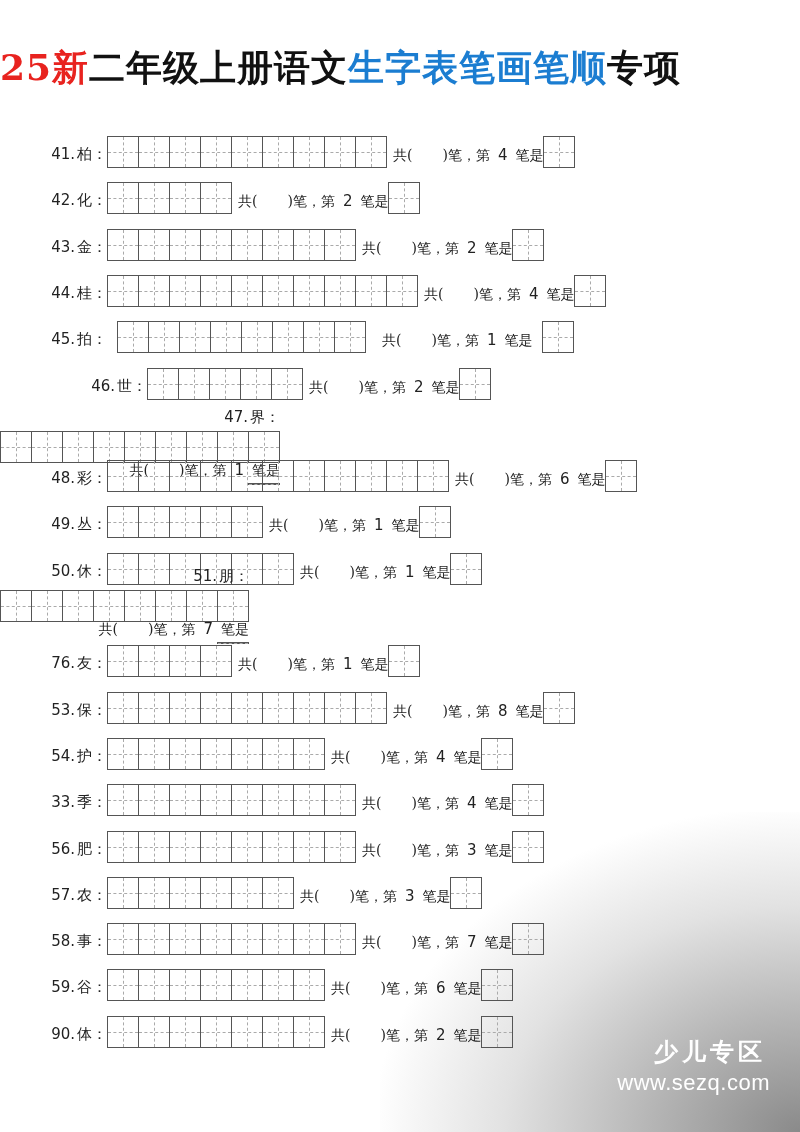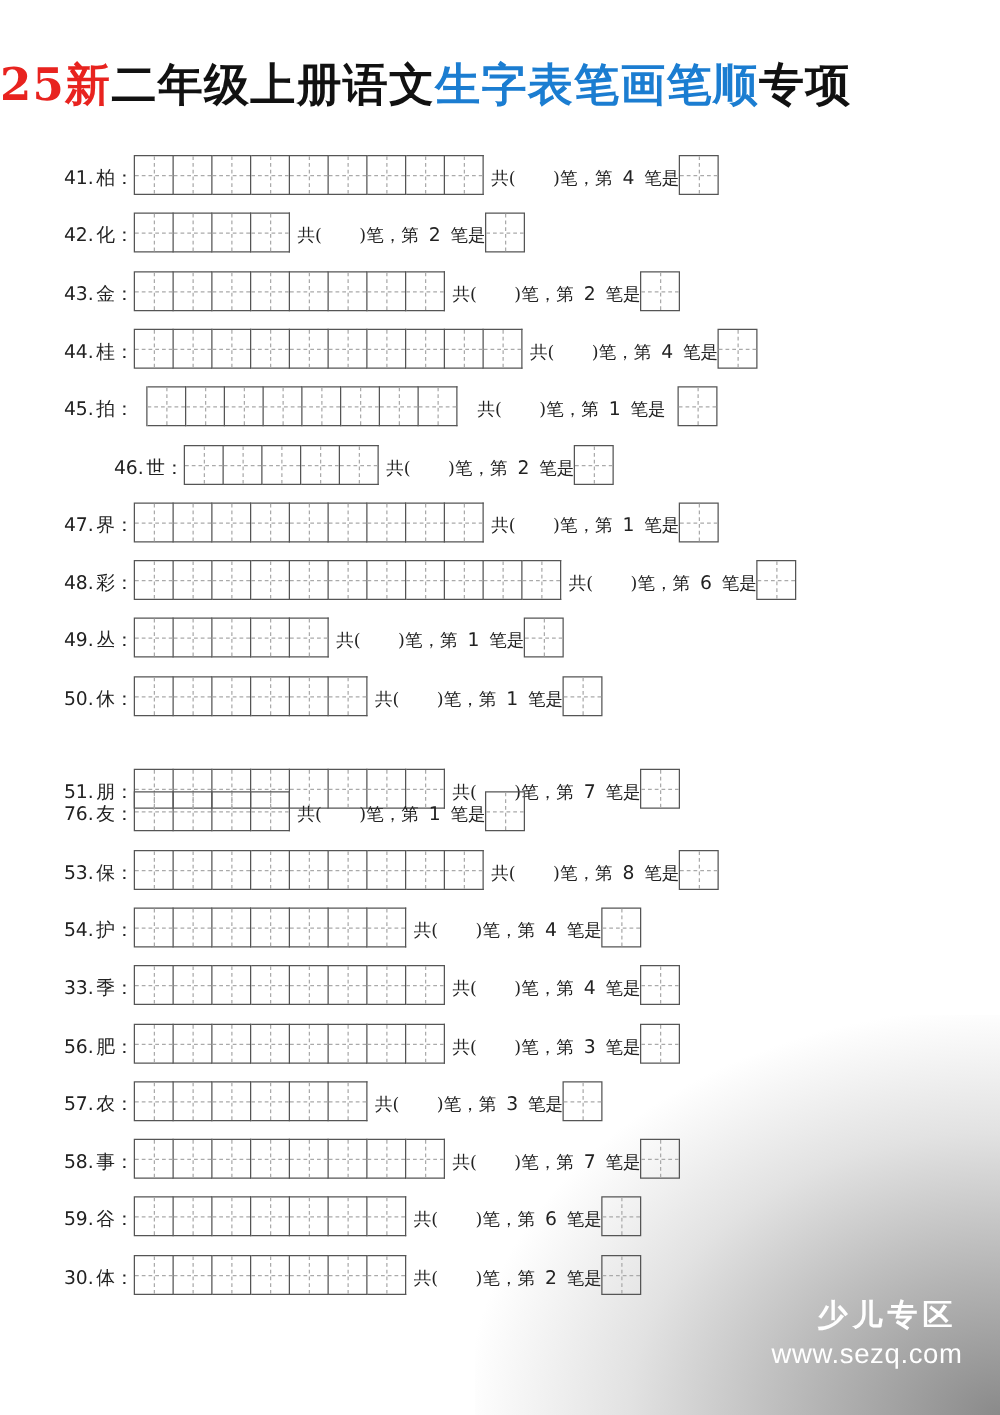--- a/index.html
+++ b/index.html
@@ -17,21 +17,21 @@
     position: absolute; top: 44px; left: 0; width: 681px; text-align: right;
     font-family: "DejaVu Serif", serif; font-weight: bold; font-size: 36px; letter-spacing: 1px;
     white-space: nowrap;
   }
   .title .red { color: #e8231f; }
   .title .black { color: #111111; }
   .title .blue { color: #1b7dd1; }
   .rows { position: absolute; left: 0; top: 120px; width: 800px; }
   .row {
     position: absolute; left: 0; height: 36px; display: flex; align-items: flex-end;
-    font-size: 15px; color: #222;
+    font-size: 15px; color: #222; margin-top: 12px;
   }
   .label {
     width: 107px; text-align: right; padding-right: 0; box-sizing: border-box;
     font-size: 15px; line-height: 15px; padding-bottom: 6px; white-space: nowrap;
     font-family: "DejaVu Sans", sans-serif;
   }
   .label .num { margin-right: 2px; }
   .grid { display: flex; border-left: 1.5px solid #555; }
   .cell {
     width: 30px; height: 30px; border-top: 1.5px solid #555; border-bottom: 1.5px solid #555;
@@ -147,21 +147,21 @@
       <div class="grid">
         <div class="cell"></div>
         <div class="cell"></div>
         <div class="cell"></div>
         <div class="cell"></div>
         <div class="cell"></div>
       </div>
       <div class="q"><span>共(</span><span class="gap"></span><span>)笔，第</span><span class="n">2</span><span>笔是</span></div>
       <div class="cell answer-cell"></div>
     </div>
-    <div class="row" style="top: 277.8px;">
+    <div class="row" style="top: 277.8px; flex-direction: column;">
       <div class="label"><span class="num">47.</span><span>界</span><span>：</span></div>
       <div class="grid">
         <div class="cell"></div>
         <div class="cell"></div>
         <div class="cell"></div>
         <div class="cell"></div>
         <div class="cell"></div>
         <div class="cell"></div>
         <div class="cell"></div>
         <div class="cell"></div>
@@ -206,21 +206,21 @@
         <div class="cell"></div>
         <div class="cell"></div>
         <div class="cell"></div>
         <div class="cell"></div>
         <div class="cell"></div>
         <div class="cell"></div>
       </div>
       <div class="q"><span>共(</span><span class="gap"></span><span>)笔，第</span><span class="n">1</span><span>笔是</span></div>
       <div class="cell answer-cell"></div>
     </div>
-    <div class="row" style="top: 491px;">
+    <div class="row" style="top: 437px; flex-direction: column;">
       <div class="label"><span class="num">51.</span><span>朋</span><span>：</span></div>
       <div class="grid">
         <div class="cell"></div>
         <div class="cell"></div>
         <div class="cell"></div>
         <div class="cell"></div>
         <div class="cell"></div>
         <div class="cell"></div>
         <div class="cell"></div>
         <div class="cell"></div>
@@ -335,21 +335,21 @@
         <div class="cell"></div>
         <div class="cell"></div>
         <div class="cell"></div>
         <div class="cell"></div>
         <div class="cell"></div>
       </div>
       <div class="q"><span>共(</span><span class="gap"></span><span>)笔，第</span><span class="n">6</span><span>笔是</span></div>
       <div class="cell answer-cell"></div>
     </div>
     <div class="row" style="top: 879.7px;">
-      <div class="label"><span class="num">30.</span><span>体</span><span>：</span></div>
+      <div class="label"><span class="num">90.</span><span>体</span><span>：</span></div>
       <div class="grid">
         <div class="cell"></div>
         <div class="cell"></div>
         <div class="cell"></div>
         <div class="cell"></div>
         <div class="cell"></div>
         <div class="cell"></div>
         <div class="cell"></div>
       </div>
       <div class="q"><span>共(</span><span class="gap"></span><span>)笔，第</span><span class="n">2</span><span>笔是</span></div>

